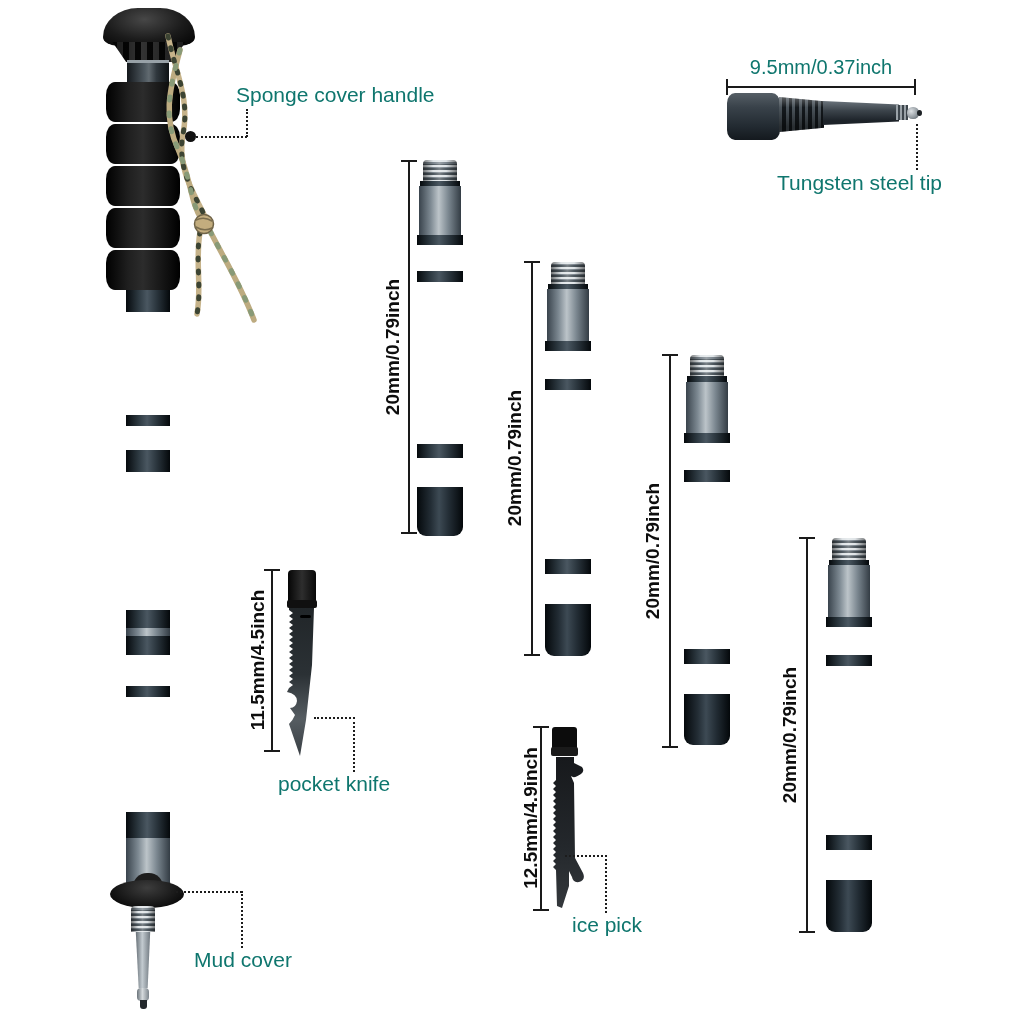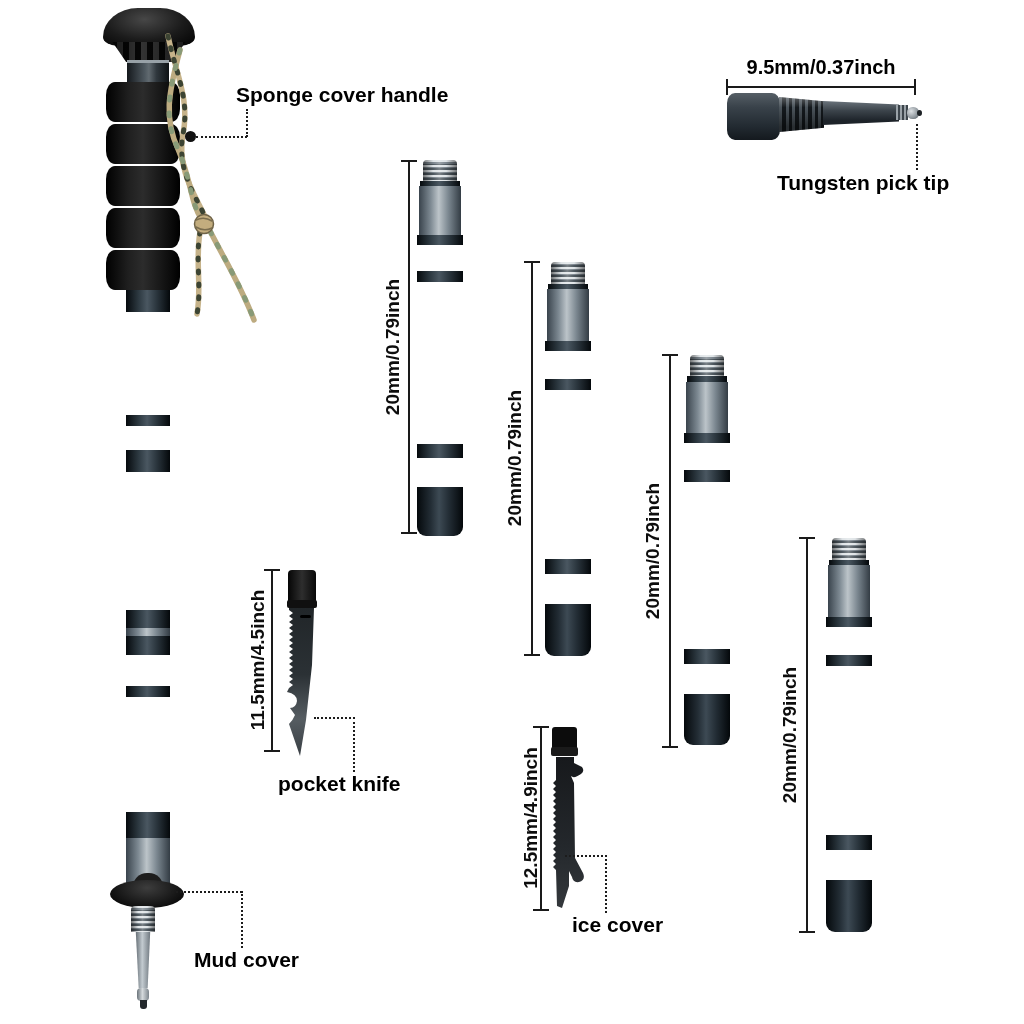--- a/index.html
+++ b/index.html
@@ -2,21 +2,21 @@
 <html><head>
 <meta charset="utf-8">
 <style>
   html,body{margin:0;padding:0;}
   body{
     width:1024px;height:1024px;position:relative;background:#ffffff;
     font-family:"Liberation Sans", sans-serif;color:#0d0d0d;overflow:hidden;
   }
   .abs{position:absolute;}
   
-  .label{position:absolute;font-weight:bold;font-size:21px;color:#000000;white-space:nowrap;}
+  .label{position:absolute;font-weight:normal;font-size:21px;color:#0f766e;white-space:nowrap;}
   .vlabel{
     position:absolute;width:150px;height:26px;line-height:26px;text-align:center;
     font-weight:bold;font-size:19px;color:#0d0d0d;transform:rotate(-90deg);white-space:nowrap;
   }
   
   .dim-v{position:absolute;width:16px;}
   .dim-v .line{position:absolute;left:7px;top:1px;bottom:1px;width:2px;background:#1a1a1a;}
   .dim-v .tick{position:absolute;left:0;width:16px;height:2px;background:#1a1a1a;}
   .dim-v .tick.top{top:0;} .dim-v .tick.bot{bottom:0;}
   .dim-h{position:absolute;height:16px;}
@@ -163,21 +163,21 @@
       <div class="tick right"></div>
   </div>
   <div class="label" style="left:726px;top:56px;width:190px;text-align:center;font-size:20px;">9.5mm/0.37inch</div>
   <div class="abs tipcap"></div>
   <div class="abs tipthreads"></div>
   <div class="abs tipshaft"></div>
   <div class="abs tipcollar"></div>
   <div class="abs tipnub"></div>
   <div class="abs tippoint"></div>
   <div class="vdot" style="left:916px;top:124px;height:46px;"></div>
-  <div class="label" style="left:777px;top:171px;">Tungsten pick tip</div>
+  <div class="label" style="left:777px;top:171px;">Tungsten steel tip</div>
 </div>
 
 <div class="segment" style="left:417px;top:160px;height:376px;">
   <div class="p-threads threads"></div>
   <div class="p-ring1 band"></div>
   <div class="p-collar collar"></div>
   <div class="p-band1 band"></div>
   <div class="p-knurlS1 knurl"></div>
   <div class="p-ring2 band"></div>
   <div class="p-knurlL knurl"></div>
@@ -293,13 +293,13 @@
     L13,147 L16,144 L13,141 L16,138 L13,135 L16,132 L13,129 L16,126 L13,123 L16,120 L13,117 L16,114 L13,111 L16,108 L13,105 L16,102 L13,99 L16,96 L13,93 L16,90 L13,87 L16,84 L13,81 L16,78 L13,75 L16,72 L13,69 L16,66 L13,63 L16,60 Z"></path>
 </svg>
 <div class="dim-v" style="left:533px;top:726px;height:185px;">
   <div class="tick top"></div>
     <div class="line"></div>
     <div class="tick bot"></div>
 </div>
 <div class="vlabel" style="left:456px;top:805px;">12.5mm/4.9inch</div>
 <div class="hdot" style="left:565px;top:855px;width:42px;"></div>
 <div class="vdot" style="left:605px;top:855px;height:58px;"></div>
-<div class="label" style="left:572px;top:913px;">ice cover</div>
+<div class="label" style="left:572px;top:913px;">ice pick</div>
 
 </body></html>

